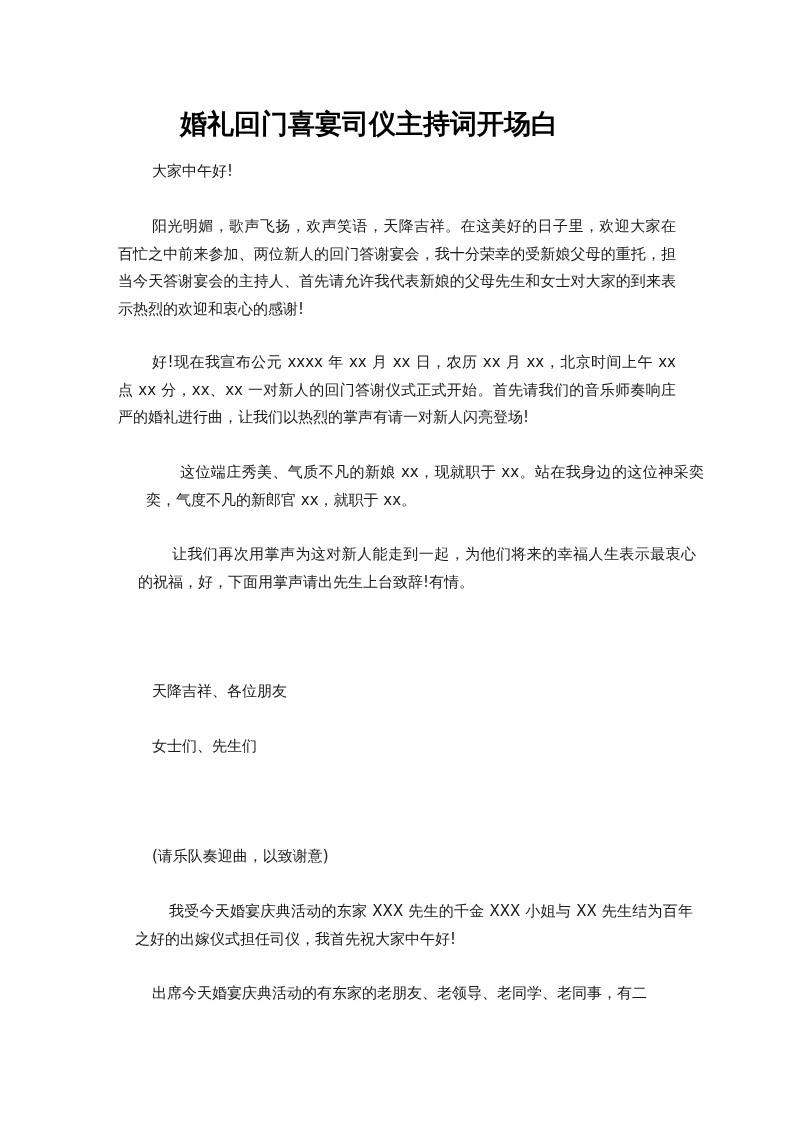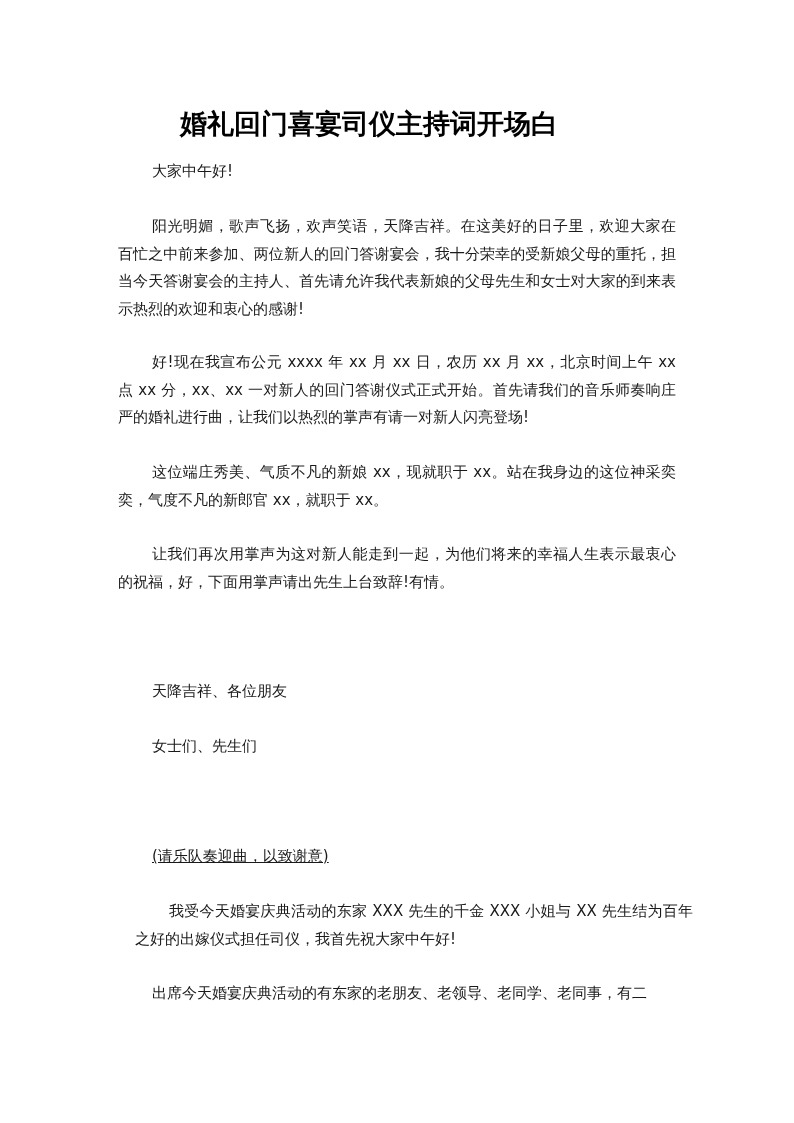--- a/index.html
+++ b/index.html
@@ -13,21 +13,21 @@
   </style>
 </head>
 <body>
 
 <div class="page">
   <div class="title">婚礼回门喜宴司仪主持词开场白</div>
 
   <div class="p" style="top:158px;">大家中午好!</div>
   <div class="p" style="top:213px;">阳光明媚，歌声飞扬，欢声笑语，天降吉祥。在这美好的日子里，欢迎大家在百忙之中前来参加、两位新人的回门答谢宴会，我十分荣幸的受新娘父母的重托，担当今天答谢宴会的主持人、首先请允许我代表新娘的父母先生和女士对大家的到来表示热烈的欢迎和衷心的感谢!</div>
   <div class="p" style="top:349px;">好!现在我宣布公元 xxxx 年 xx 月 xx 日，农历 xx 月 xx，北京时间上午 xx 点 xx 分，xx、xx 一对新人的回门答谢仪式正式开始。首先请我们的音乐师奏响庄严的婚礼进行曲，让我们以热烈的掌声有请一对新人闪亮登场!</div>
-  <div class="p" style="top:459px;">这位端庄秀美、气质不凡的新娘 xx，现就职于 xx。站在我身边的这位神采奕奕，气度不凡的新郎官 xx，就职于 xx。</div>
-  <div class="p" style="top:541px;">让我们再次用掌声为这对新人能走到一起，为他们将来的幸福人生表示最衷心的祝福，好，下面用掌声请出先生上台致辞!有情。</div>
+  <div class="p" style="top:459px;margin-left:28px;">这位端庄秀美、气质不凡的新娘 xx，现就职于 xx。站在我身边的这位神采奕奕，气度不凡的新郎官 xx，就职于 xx。</div>
+  <div class="p" style="top:541px;margin-left:20px;">让我们再次用掌声为这对新人能走到一起，为他们将来的幸福人生表示最衷心的祝福，好，下面用掌声请出先生上台致辞!有情。</div>
 
   <div class="p" style="top:678px;">天降吉祥、各位朋友</div>
   <div class="p" style="top:733px;">女士们、先生们</div>
-  <div class="p" style="top:843px;text-decoration:underline;">(请乐队奏迎曲，以致谢意)</div>
+  <div class="p" style="top:843px;">(请乐队奏迎曲，以致谢意)</div>
   <div class="p" style="top:898px;margin-left:17px;">我受今天婚宴庆典活动的东家 XXX 先生的千金 XXX 小姐与 XX 先生结为百年之好的出嫁仪式担任司仪，我首先祝大家中午好!</div>
   <div class="p" style="top:980px;">出席今天婚宴庆典活动的有东家的老朋友、老领导、老同学、老同事，有二</div>
 </div>
 
 </body></html>

